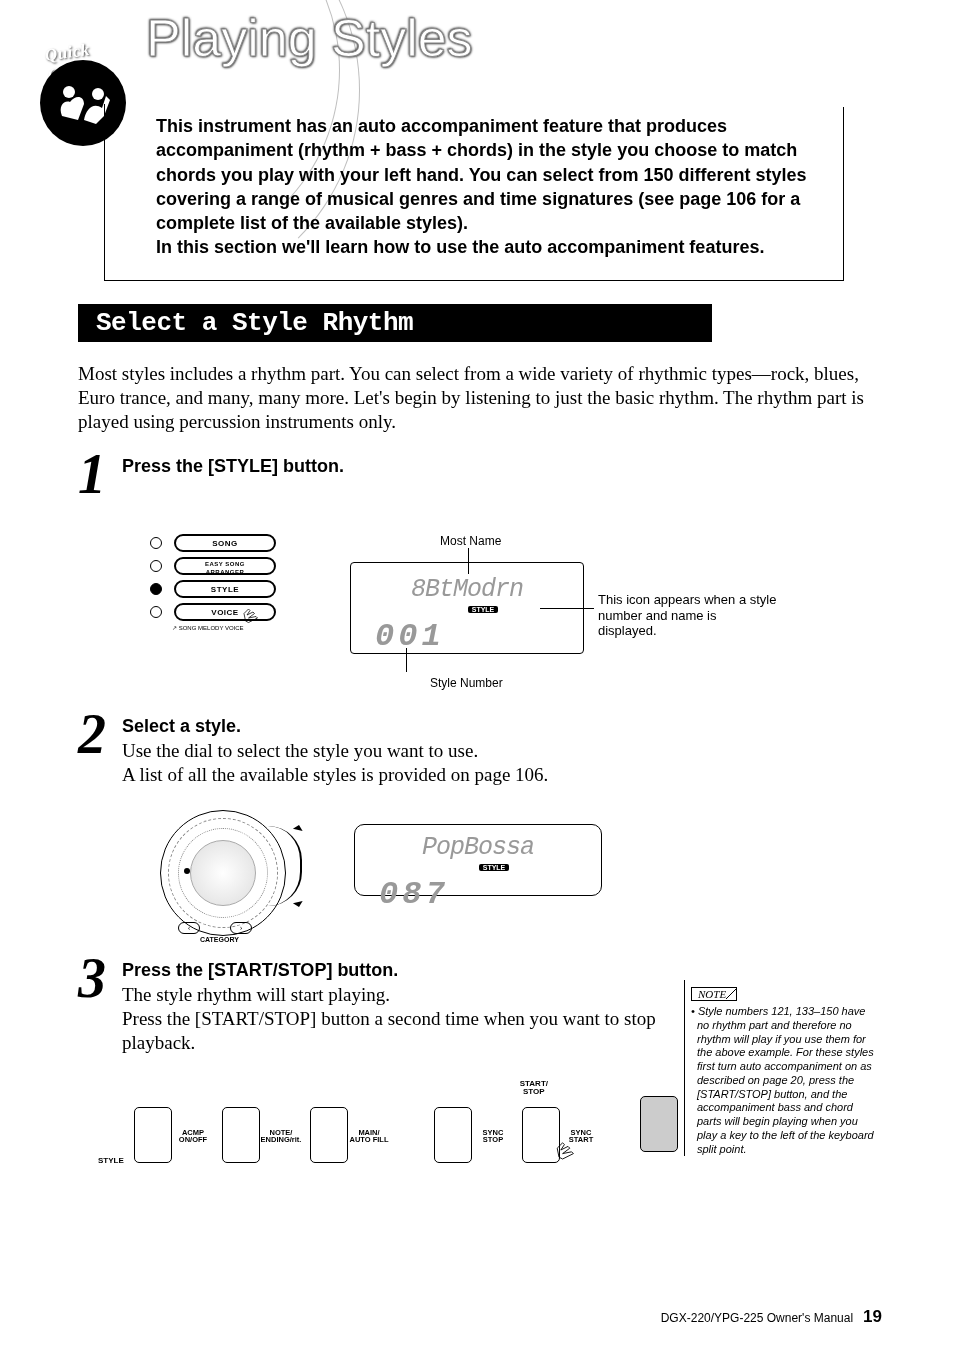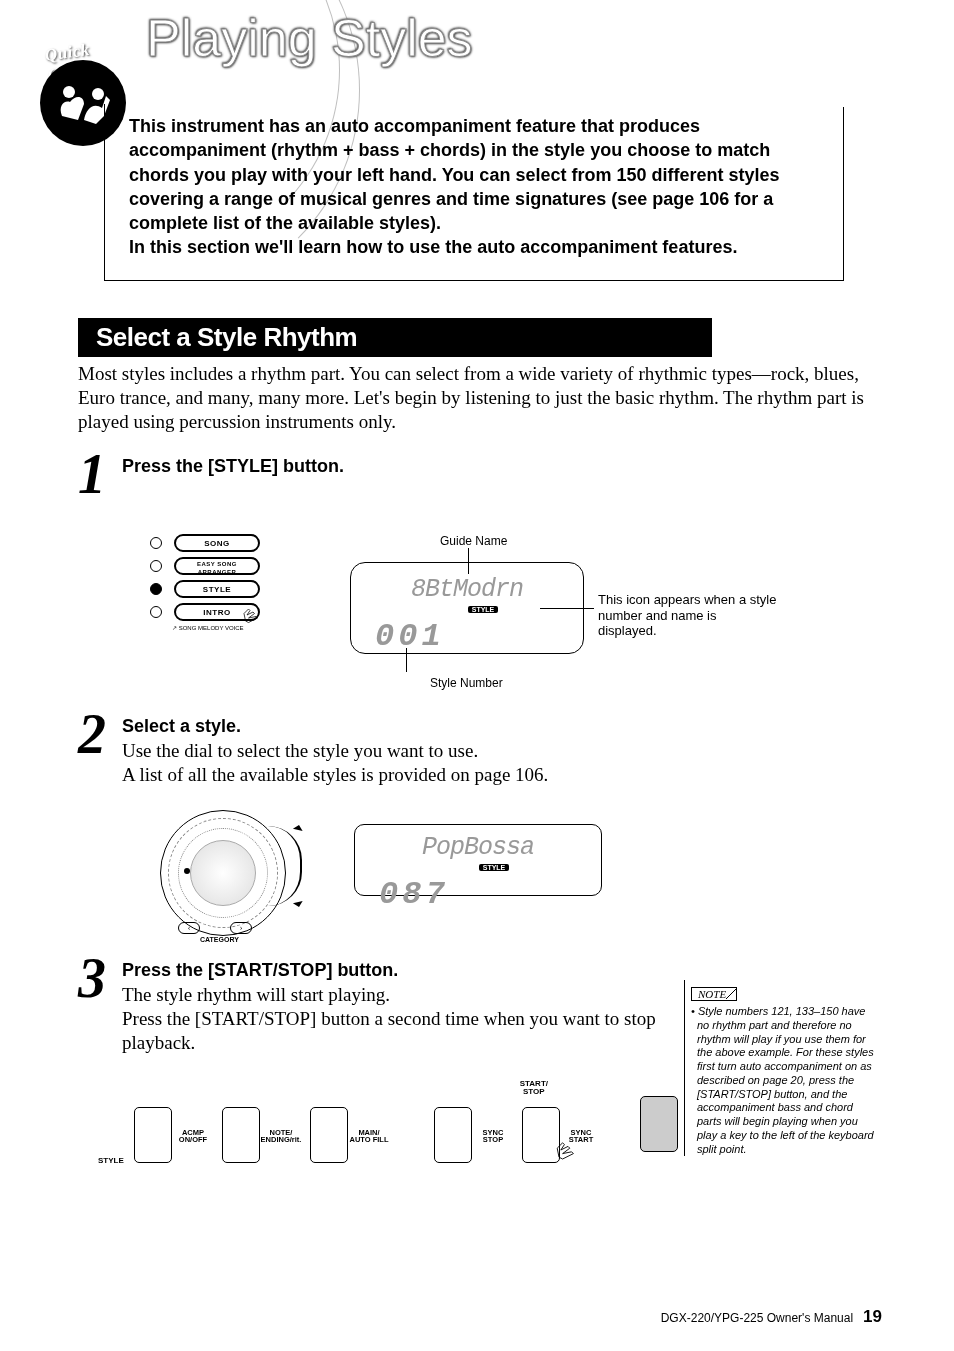--- a/index.html
+++ b/index.html
@@ -61,40 +61,40 @@
     -webkit-text-stroke: 1px #888;
   }
 
   .intro-box {
     position: absolute;
     top: 104px; left: 104px;
     width: 740px;
     border: 1px solid #000;
     border-top: none;
     border-right: none;
-    padding: 10px 20px 20px 24px;
+    padding: 10px 20px 20px 51px;
   }
   .intro-box::after{
     content:"";
     position:absolute; right:0; bottom:-1px; height: 174px; width:1px; background:#000;
   }
   .intro-text {
     font-family: Arial, Helvetica, sans-serif;
     font-size: 18px;
     font-weight: bold;
     line-height: 1.35;
   }
 
   .section-bar {
     position: absolute;
-    top: 318px; left: 78px;
+    top: 304px; left: 78px;
     width: 634px;
     background: #000;
     color: #fff;
-    font-family: Liberation Sans, sans-serif;
+    font-family: Liberation Mono, monospace;
     font-weight: bold;
     font-size: 26px;
     padding: 4px 0 4px 18px;
     font-stretch: condensed;
     letter-spacing: -0.5px;
   }
   .section-body {
     position: absolute;
     top: 362px; left: 78px;
     width: 798px;
@@ -133,33 +133,33 @@
   .step1-graphic { position: absolute; top: 530px; left: 150px; width: 640px; height: 170px; }
   .panel {
     position: absolute; left: 0; top: 4px;
   }
   .p-row { display: flex; align-items: center; margin-bottom: 5px; }
   .p-radio {
     width: 12px; height: 12px; border: 1px solid #000; border-radius: 50%; margin-right: 12px;
   }
   .p-radio.filled { background: #000; }
   .p-btn {
-    width: 86px; height: 18px; border: 2px solid #000; border-radius: 9px;
+    width: 102px; height: 18px; border: 2px solid #000; border-radius: 9px;
     font-family: Arial, Helvetica, sans-serif;
     font-size: 8px; font-weight: bold; text-align: center; line-height: 16px;
     letter-spacing: 0.5px;
   }
   .p-btn.small { font-size: 6px; line-height: 8px; padding-top:1px;}
   .p-melody { font-size: 6px; font-family: Arial, sans-serif; margin-left: 22px; margin-top:-2px; }
   .hand { position: absolute; left: 88px; top: 70px; width: 30px; height: 30px; }
 
   .lcd1 {
     position: absolute; left: 200px; top: 32px;
     width: 234px; height: 92px;
-    border: 1px solid #000; border-radius: 15px;
+    border: 1px solid #000; border-radius: 4px;
     text-align: center;
     padding-top: 12px;
   }
   .lcd-name {
     font-family: "Courier New", monospace;
     font-style: italic;
     font-size: 25px;
     letter-spacing: -1px;
     color: #999;
   }
@@ -310,29 +310,29 @@
           <div class="p-radio"></div>
           <div class="p-btn small" style="white-space:pre-line;">EASY SONG
 ARRANGER</div>
         </div>
       <div class="p-row">
           <div class="p-radio filled"></div>
           <div class="p-btn">STYLE</div>
         </div>
       <div class="p-row">
           <div class="p-radio"></div>
-          <div class="p-btn">INTRO</div>
+          <div class="p-btn">VOICE</div>
         </div>
       <div class="p-melody">↗ <span>SONG MELODY VOICE</span></div>
     </div>
     <svg class="hand" viewBox="0 0 40 40">
       <path d="M8 18 L14 12 L16 14 L12 20 L20 16 L22 18 L14 24 L24 22 L26 24 L14 30 L10 28 Z" fill="none" stroke="#000" stroke-width="1"></path>
     </svg>
 
-    <div class="label-sn">Guide Name</div>
+    <div class="label-sn">Most Name</div>
     <div class="line-v1"></div>
 
     <div class="lcd1">
       <div class="lcd-name">8BtModrn</div>
       <div style="margin-top:-2px;">
         <span class="lcd-style-badge">STYLE</span>
       </div>
       <div class="lcd-num">001</div>
     </div>
     <div class="leader1"></div>

